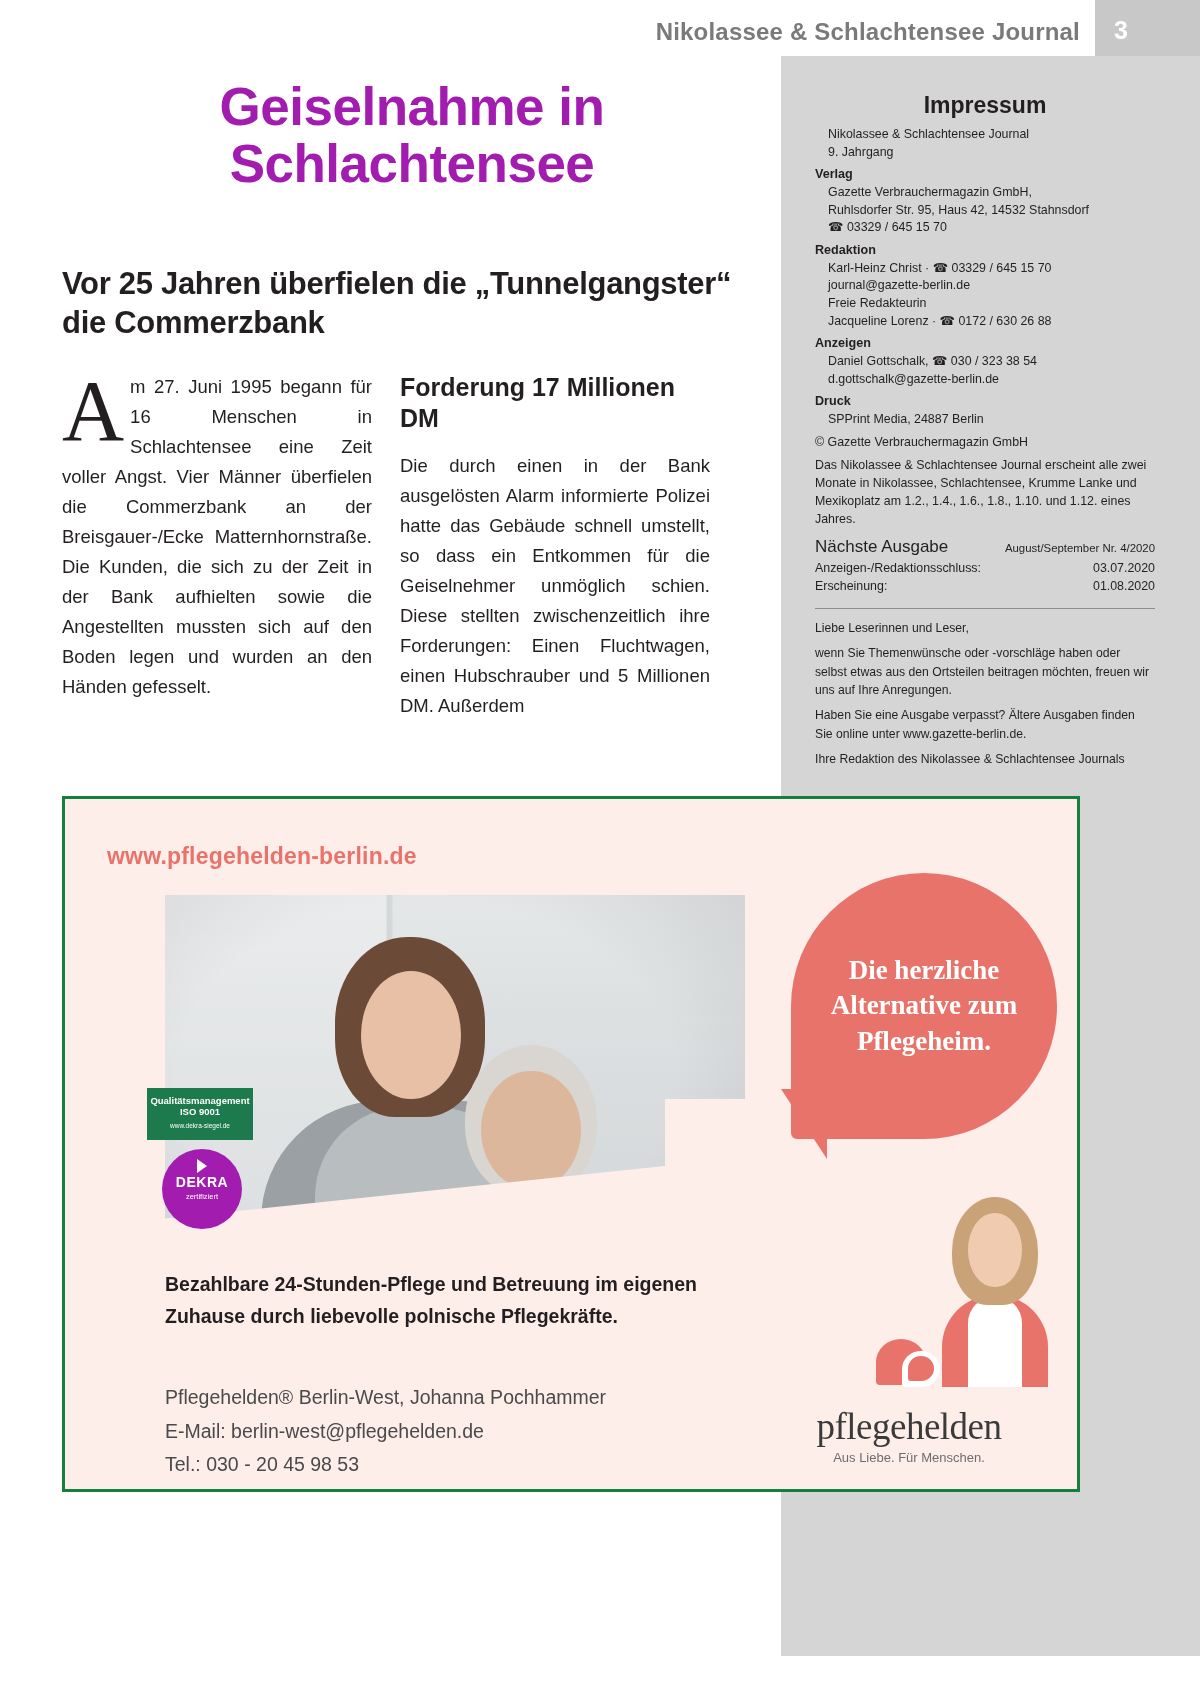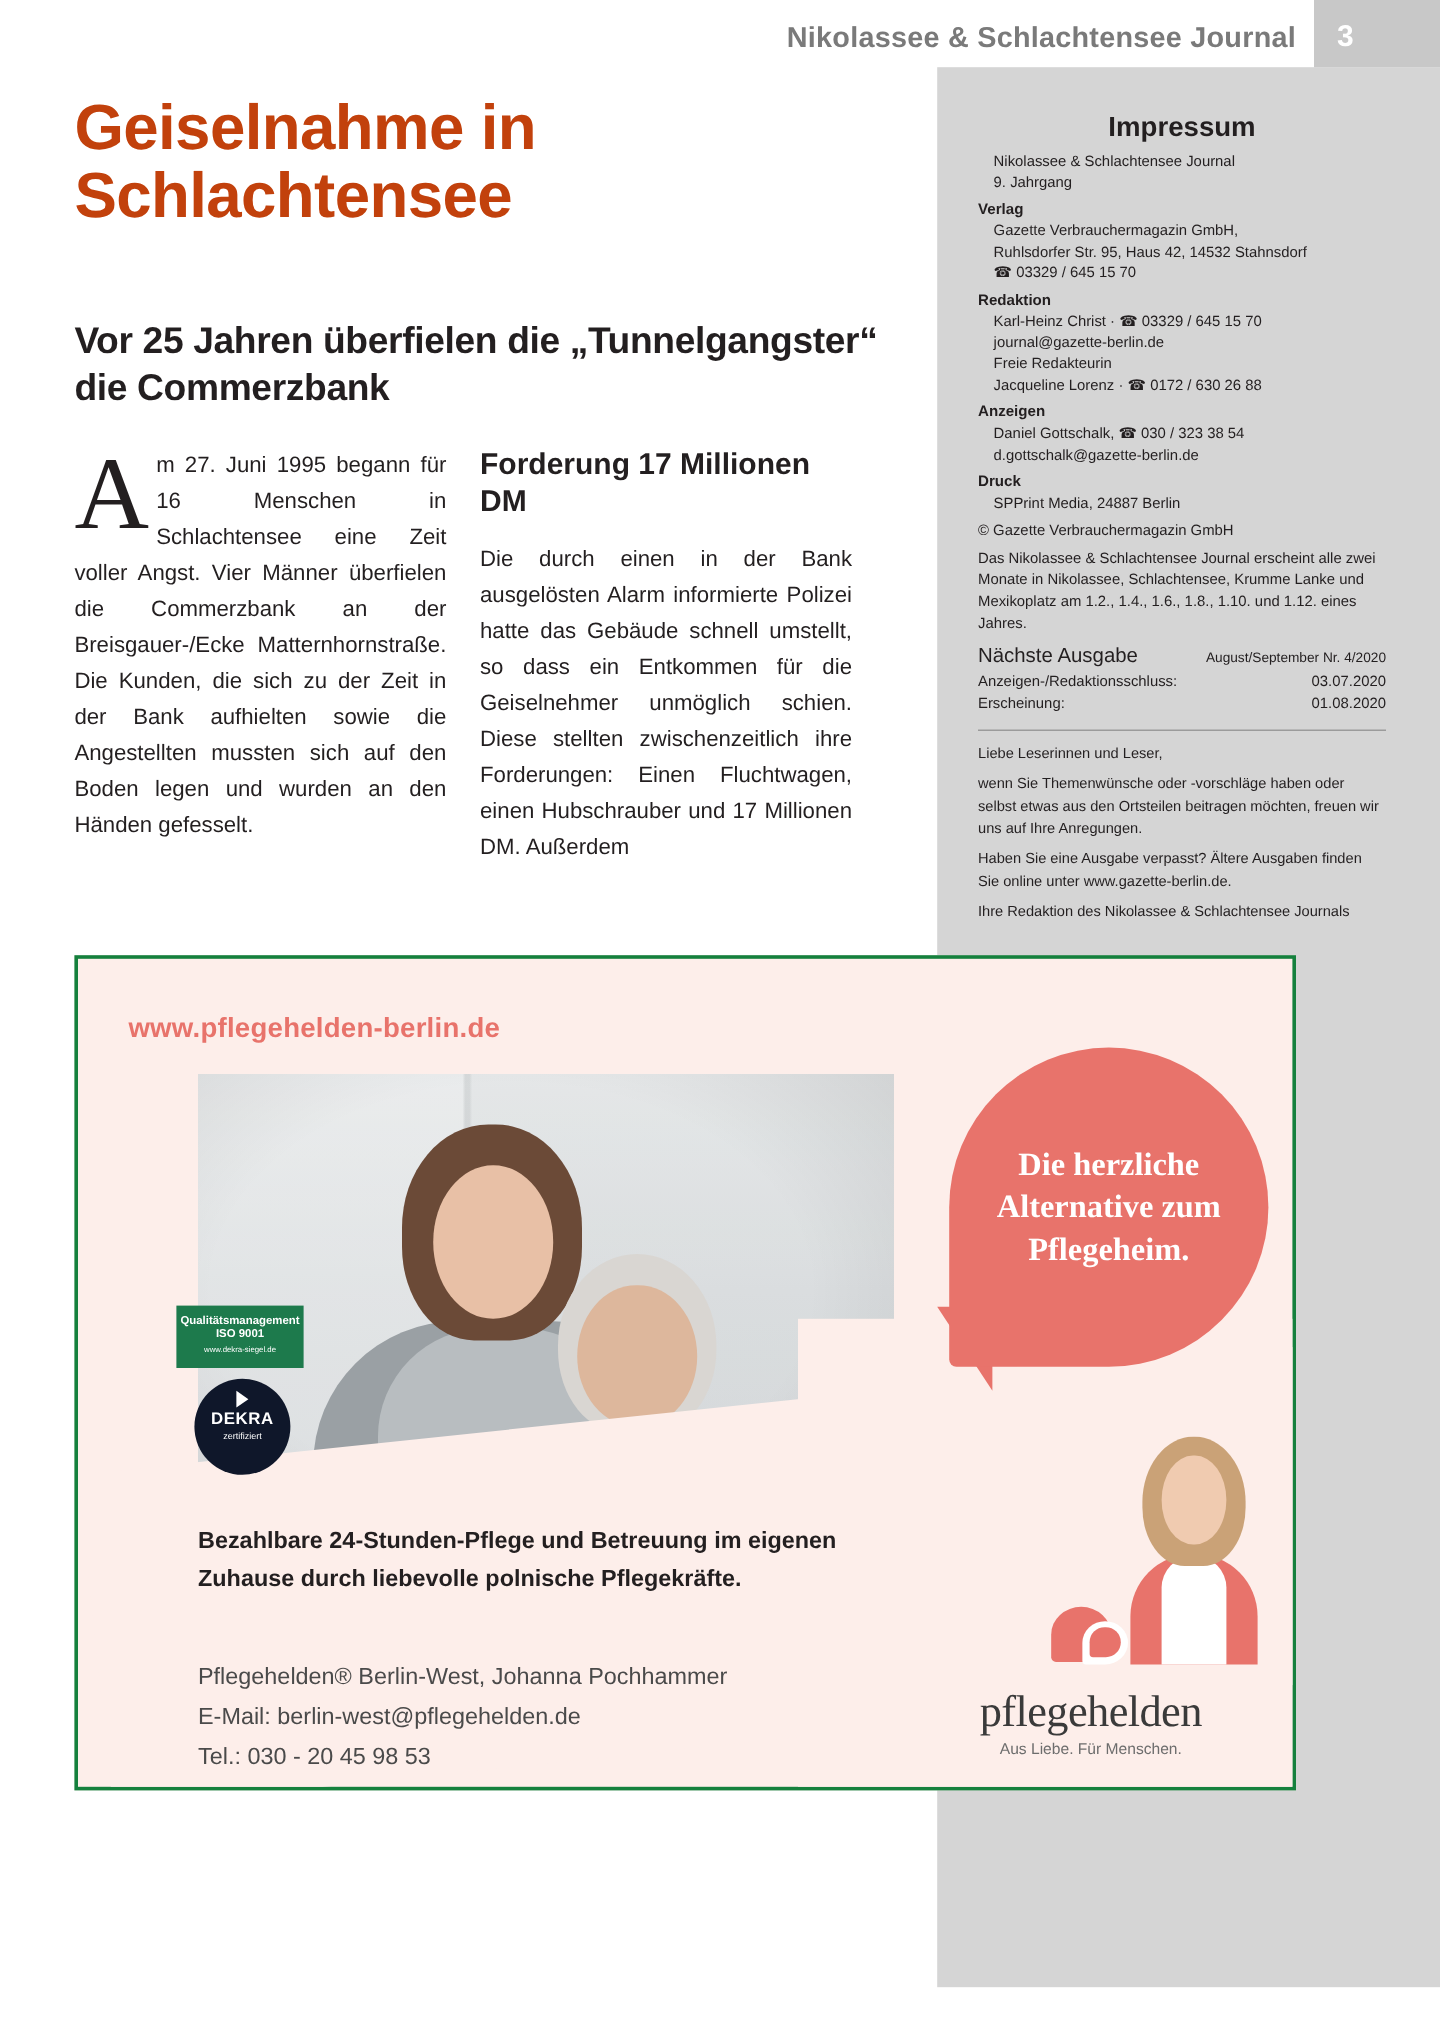--- a/index.html
+++ b/index.html
@@ -63,22 +63,23 @@
 
   
   .headline {
     position: absolute;
     left: 62px;
     top: 78px;
     width: 700px;
     font-size: 53px;
     line-height: 1.08;
     font-weight: bold;
-    color: #c2410c;
+    color: #a21caf;
     letter-spacing: -0.5px;
+    text-align: center;
   }
   .subhead {
     position: absolute;
     left: 62px;
     top: 265px;
     width: 700px;
     font-size: 31px;
     line-height: 1.25;
     font-weight: bold;
     color: #231f20;
@@ -257,21 +258,21 @@
     text-align: center;
     padding-top: 8px;
   }
   .seal-box .l1 { font-size: 9.5px; font-weight: bold; line-height: 1.15; }
   .seal-box .l2 { font-size: 9.5px; font-weight: bold; line-height: 1.15; }
   .seal-box .l3 { font-size: 6.5px; margin-top: 4px; }
   .seal-circ {
     position: absolute; left: 97px; top: 350px;
     width: 80px; height: 80px;
     border-radius: 50%;
-    background: #0f172a;
+    background: #a21caf;
     color: #fff;
     text-align: center;
   }
   .seal-circ .tri {
     margin: 10px auto 0;
     width: 0; height: 0;
     border-left: 10px solid #fff;
     border-top: 7px solid transparent;
     border-bottom: 7px solid transparent;
   }
@@ -415,21 +416,21 @@
   <div class="subhead">Vor 25 Jahren überfielen die „Tunnelgangster“ die Commerzbank</div>
 
   <div class="col col1">
     <div class="dropcap-para">
       <span class="dropcap">A</span><span>m 27. Juni 1995 begann für 16 Menschen in Schlachtensee eine Zeit voller Angst. Vier Männer überfielen die Commerzbank an der Breisgauer-/Ecke Matternhornstraße. Die Kunden, die sich zu der Zeit in der Bank aufhielten sowie die Angestellten mussten sich auf den Boden legen und wurden an den Händen gefesselt.</span>
     </div>
   </div>
 
   <div class="col col2">
     <div class="col2-head">Forderung 17 Millionen DM</div>
-    <div>Die durch einen in der Bank ausgelösten Alarm informierte Polizei hatte das Gebäude schnell umstellt, so dass ein Entkommen für die Geiselnehmer unmöglich schien. Diese stellten zwischenzeitlich ihre Forderungen: Einen Fluchtwagen, einen Hubschrauber und 17 Millionen DM. Außerdem</div>
+    <div>Die durch einen in der Bank ausgelösten Alarm informierte Polizei hatte das Gebäude schnell umstellt, so dass ein Entkommen für die Geiselnehmer unmöglich schien. Diese stellten zwischenzeitlich ihre Forderungen: Einen Fluchtwagen, einen Hubschrauber und 5 Millionen DM. Außerdem</div>
   </div>
 
   <div class="impressum">
     <div class="imp-title">Impressum</div>
     <div class="imp-block">
       <div class="imp-ind">Nikolassee &amp; Schlachtensee Journal</div>
       <div class="imp-ind">9. Jahrgang</div>
 
       <div class="imp-lbl">Verlag</div>
       <div class="imp-ind">Gazette Verbrauchermagazin GmbH,</div>

